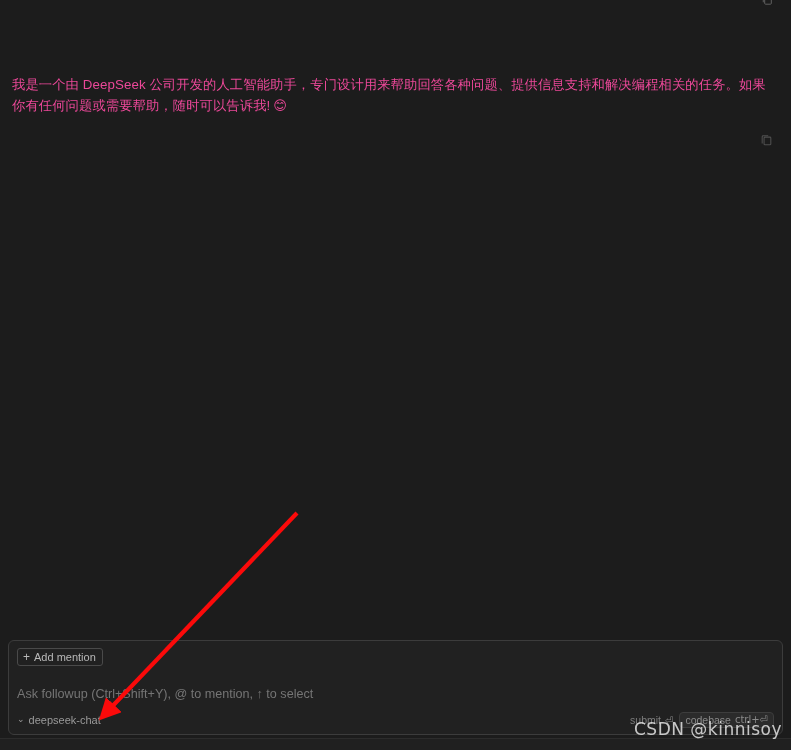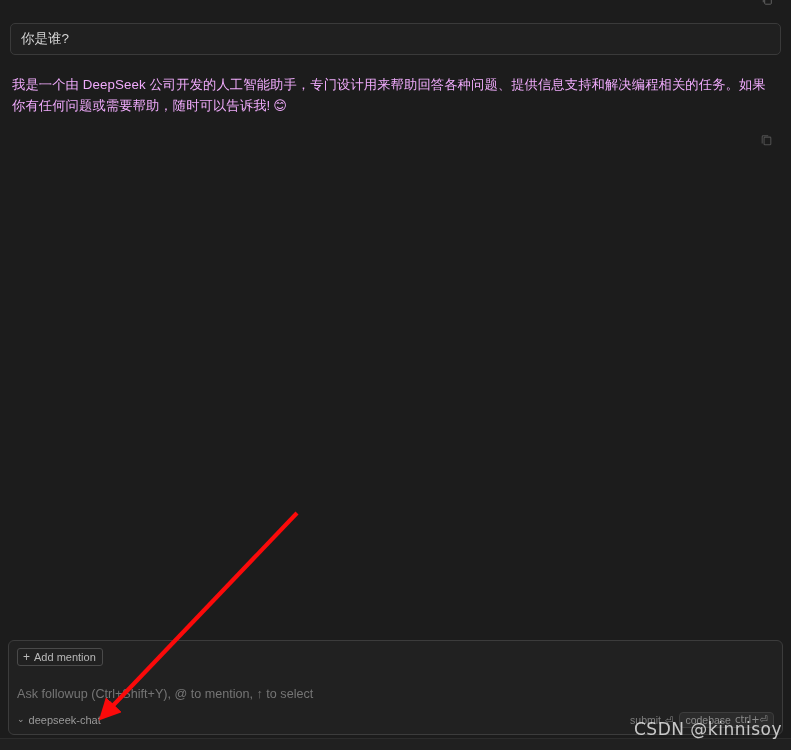--- a/index.html
+++ b/index.html
@@ -72,21 +72,21 @@
   
   .answer-block {
     position: absolute;
     left: 12px;
     top: 74px;
     width: 760px;
   }
   .answer-text {
     font-size: 13.3px;
     line-height: 21px;
-    color: #f0abfc;
+    color: #ec4899;
     letter-spacing: 0.1px;
     word-break: break-word;
   }
   .answer-text .emoji {
     font-size: 13px;
     padding-left: 3px;
   }
 
   
   .answer-actions {
@@ -257,23 +257,20 @@
 
   <div id="conversation">
 
     <div class="prev-msg-icon">
       <svg viewBox="0 0 16 16" width="14" height="14" fill="none" stroke="#9a9a9a" stroke-width="1.1">
         <rect x="4.2" y="4.2" width="7.6" height="8.6" rx="1"></rect>
         <path d="M2.6 10.6V2.6a1 1 0 0 1 1-1h6"></path>
       </svg>
     </div>
 
-    <div class="prompt-box">
-      <span class="prompt-text">你是谁?</span>
-    </div>
 
     <div class="answer-block">
       <div class="answer-text">
         <span>我是一个由 DeepSeek 公司开发的人工智能助手，专门设计用来帮助回答各种问题、提供信息支持和解决编程相关的任务。如果你有任何问题或需要帮助，随时可以告诉我!</span><span class="emoji">😊</span>
       </div>
     </div>
 
     <div class="answer-actions">
       <svg viewBox="0 0 16 16" width="15" height="15" fill="none" stroke="#8f8f8f" stroke-width="1.1">
         <rect x="5.4" y="4.4" width="7.2" height="8.2" rx="1"></rect>

